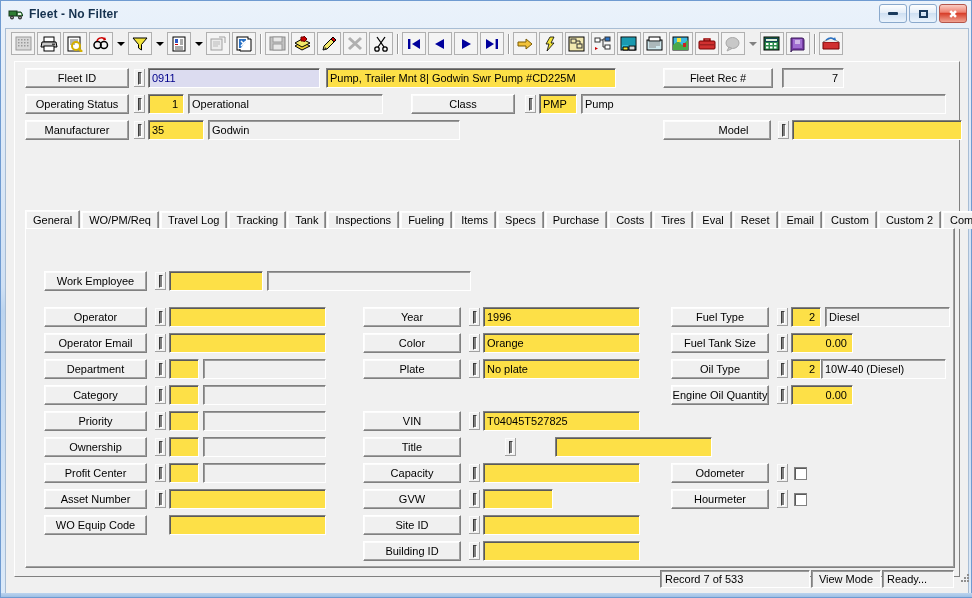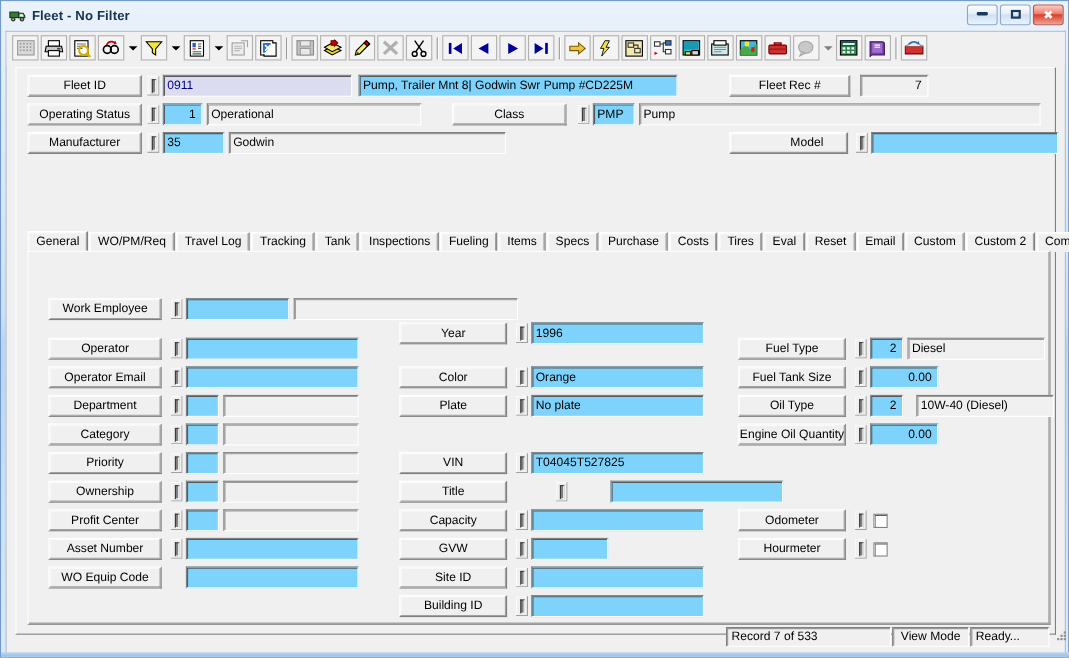--- a/index.html
+++ b/index.html
@@ -131,21 +131,21 @@
     box-shadow: inset -1px -1px 0 #a0a0a0, inset 1px 1px 0 #fcfcfc;
     display:flex; align-items:center; justify-content:center;
     flex:0 0 auto;
   }
   .spin .bar {
     width:4px; height:13px; background:#808080;
     border-left:1px solid #3c3c3c; border-top:1px solid #3c3c3c;
     border-right:1px solid #ffffff; border-bottom:1px solid #ffffff;
   }
   .fld {
-    height: 20px; background:#7dd3fc;
+    height: 20px; background:#fde047;
     border:1px solid #808080;
     border-top-color:#808080; border-left-color:#808080;
     border-right-color:#ffffff; border-bottom-color:#ffffff;
     box-shadow: inset 1px 1px 0 #5a5a5a;
     display:flex; align-items:center;
     padding: 0 3px;
     font-size:11px; color:#000; overflow:hidden; white-space:nowrap;
   }
   .fld.ro { background:#f0f0f0; box-shadow: inset 1px 1px 0 #9a9a9a; }
   .fld.num { justify-content:flex-end; padding-right:5px; }
@@ -705,21 +705,21 @@
             <div class="lbl" style="width: 103px;">Asset Number</div>
             <div class="spin" style="margin-left: 7px;">
               <span class="bar"></span>
             </div>
             <div class="fld" style="width: 157px; margin-left: 2px;"></div>
           </div>
           <div class="frow" style="left: 18px; top: 286px;">
             <div class="lbl" style="width: 103px;">WO Equip Code</div>
             <div class="fld" style="width: 157px; margin-left: 22px;"></div>
           </div>
-          <div class="frow" style="left: 337px; top: 64px;">
+          <div class="frow" style="left: 337px; top: 78px;">
             <div class="lbl" style="width: 98px;">Year</div>
             <div class="spin" style="margin-left: 7px;">
               <span class="bar"></span>
             </div>
             <div class="fld" style="width: 157px; margin-left: 2px;">1996</div>
           </div>
           <div class="frow" style="left: 337px; top: 104px;">
             <div class="lbl" style="width: 98px;">Color</div>
             <div class="spin" style="margin-left: 7px;">
               <span class="bar"></span>
@@ -789,21 +789,21 @@
               <span class="bar"></span>
             </div>
             <div class="fld num" style="width: 62px; margin-left: 2px;">0.00</div>
           </div>
           <div class="frow" style="left: 645px; top: 130px;">
             <div class="lbl" style="width: 98px;">Oil Type</div>
             <div class="spin" style="margin-left: 7px;">
               <span class="bar"></span>
             </div>
             <div class="fld num" style="width: 30px; margin-left: 2px;">2</div>
-            <div class="fld ro" style="width: 125px; margin-left: 12px;">10W-40 (Diesel)</div>
+            <div class="fld ro" style="width: 125px; margin-left: 0;">10W-40 (Diesel)</div>
           </div>
           <div class="frow" style="left: 645px; top: 156px;">
             <div class="lbl" style="width: 98px;">Engine Oil Quantity</div>
             <div class="spin" style="margin-left: 7px;">
               <span class="bar"></span>
             </div>
             <div class="fld num" style="width: 62px; margin-left: 2px;">0.00</div>
           </div>
           <div class="frow" style="left: 645px; top: 234px;">
             <div class="lbl" style="width: 98px;">Odometer</div>

